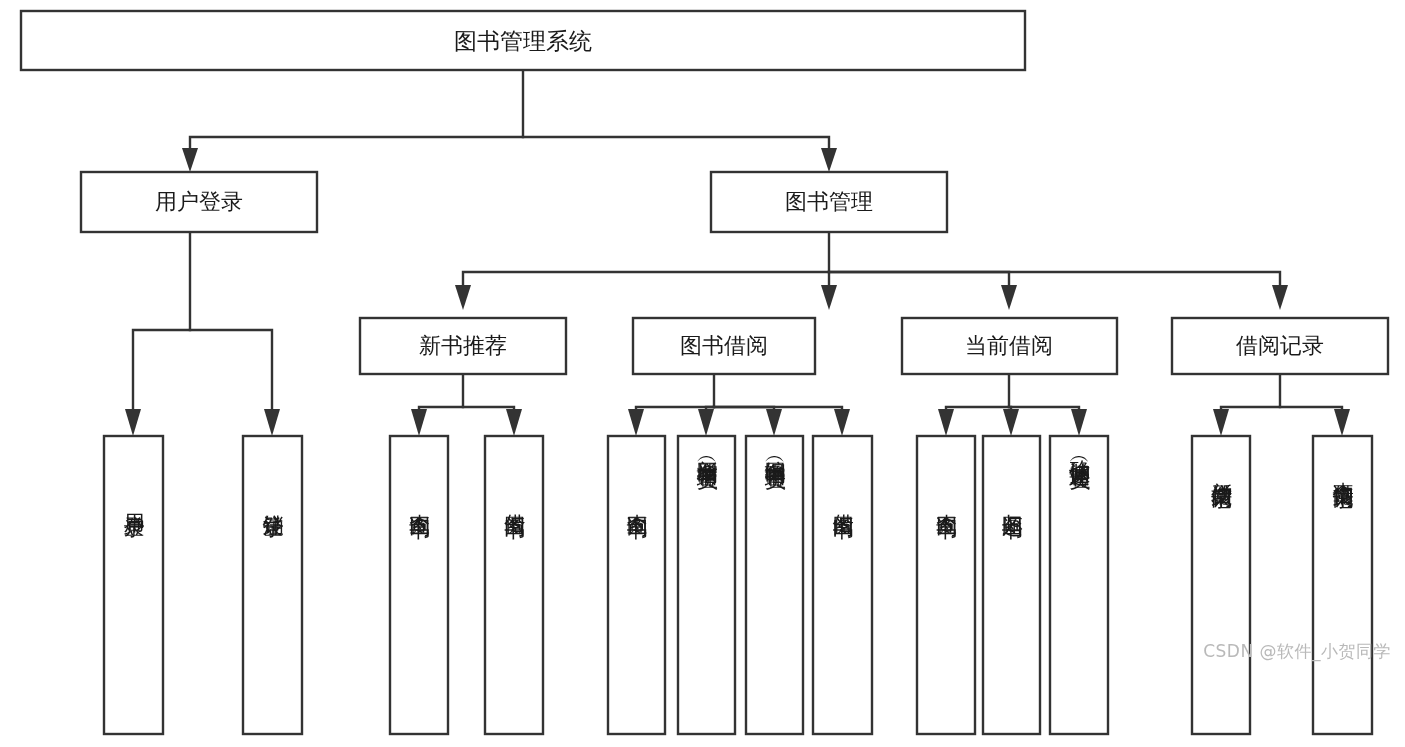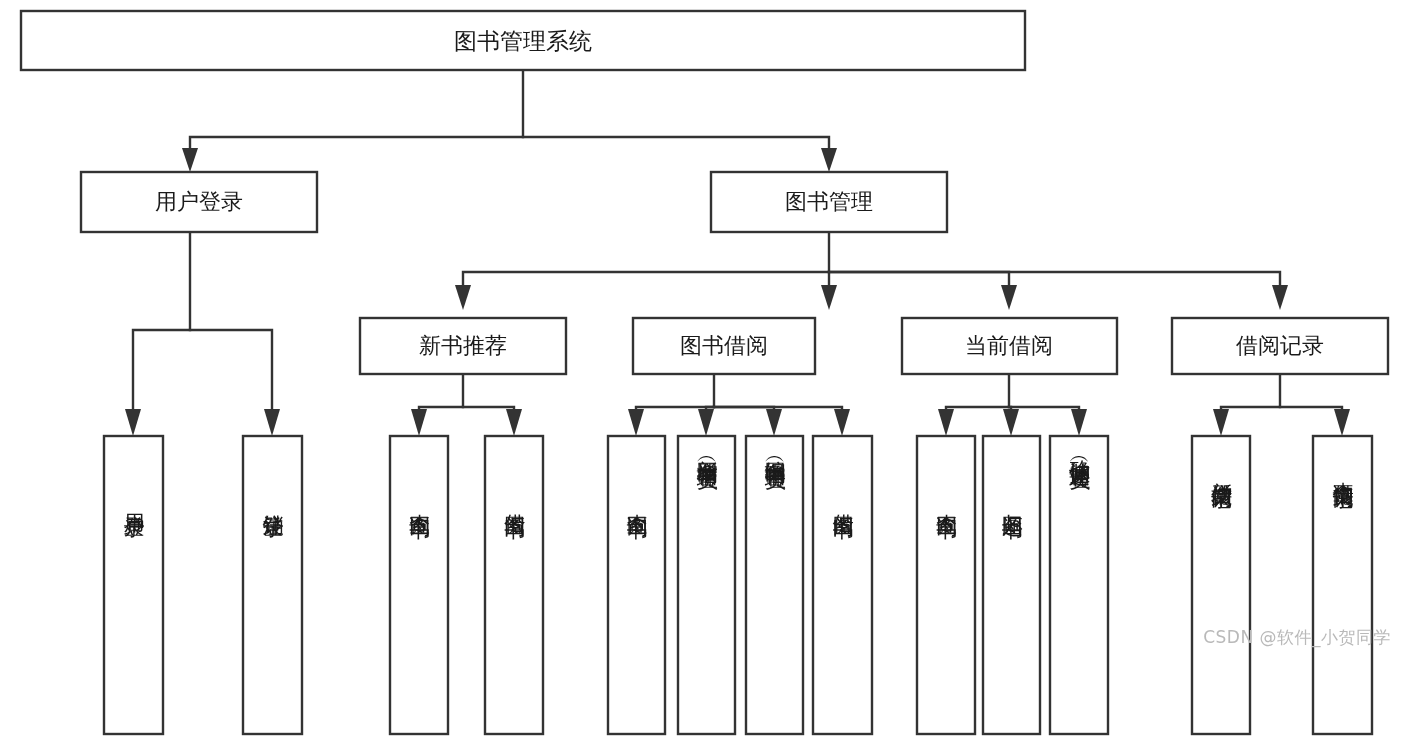--- a/index.html
+++ b/index.html
@@ -69,21 +69,21 @@
     line-height: 1.12;
     color: #1a1a1a;
     writing-mode: vertical-rl;
     text-orientation: upright;
     letter-spacing: 1.5px;
     white-space: nowrap;
   }
   .watermark {
     position: absolute;
     right: 14px;
-    bottom: 20px;
+    bottom: 6px;
     font-family: "DejaVu Sans", "Liberation Sans", sans-serif;
     font-size: 17px;
     color: #b9b9b9;
     letter-spacing: 0.5px;
     white-space: nowrap;
     pointer-events: none;
   }
 </style>
 </head>
 <body>

